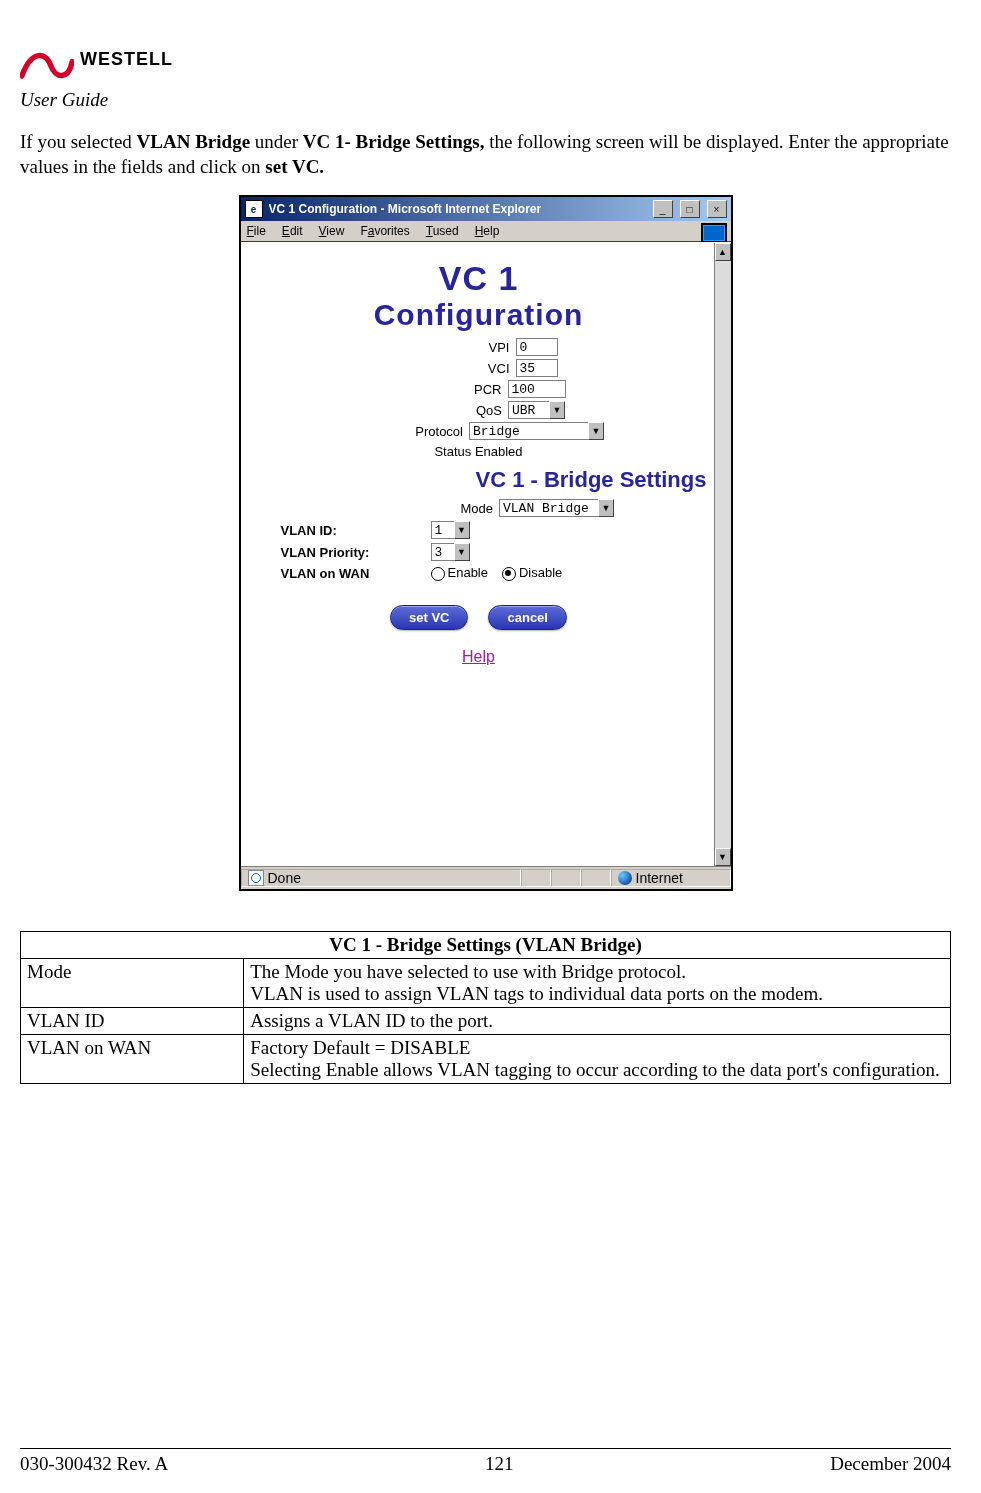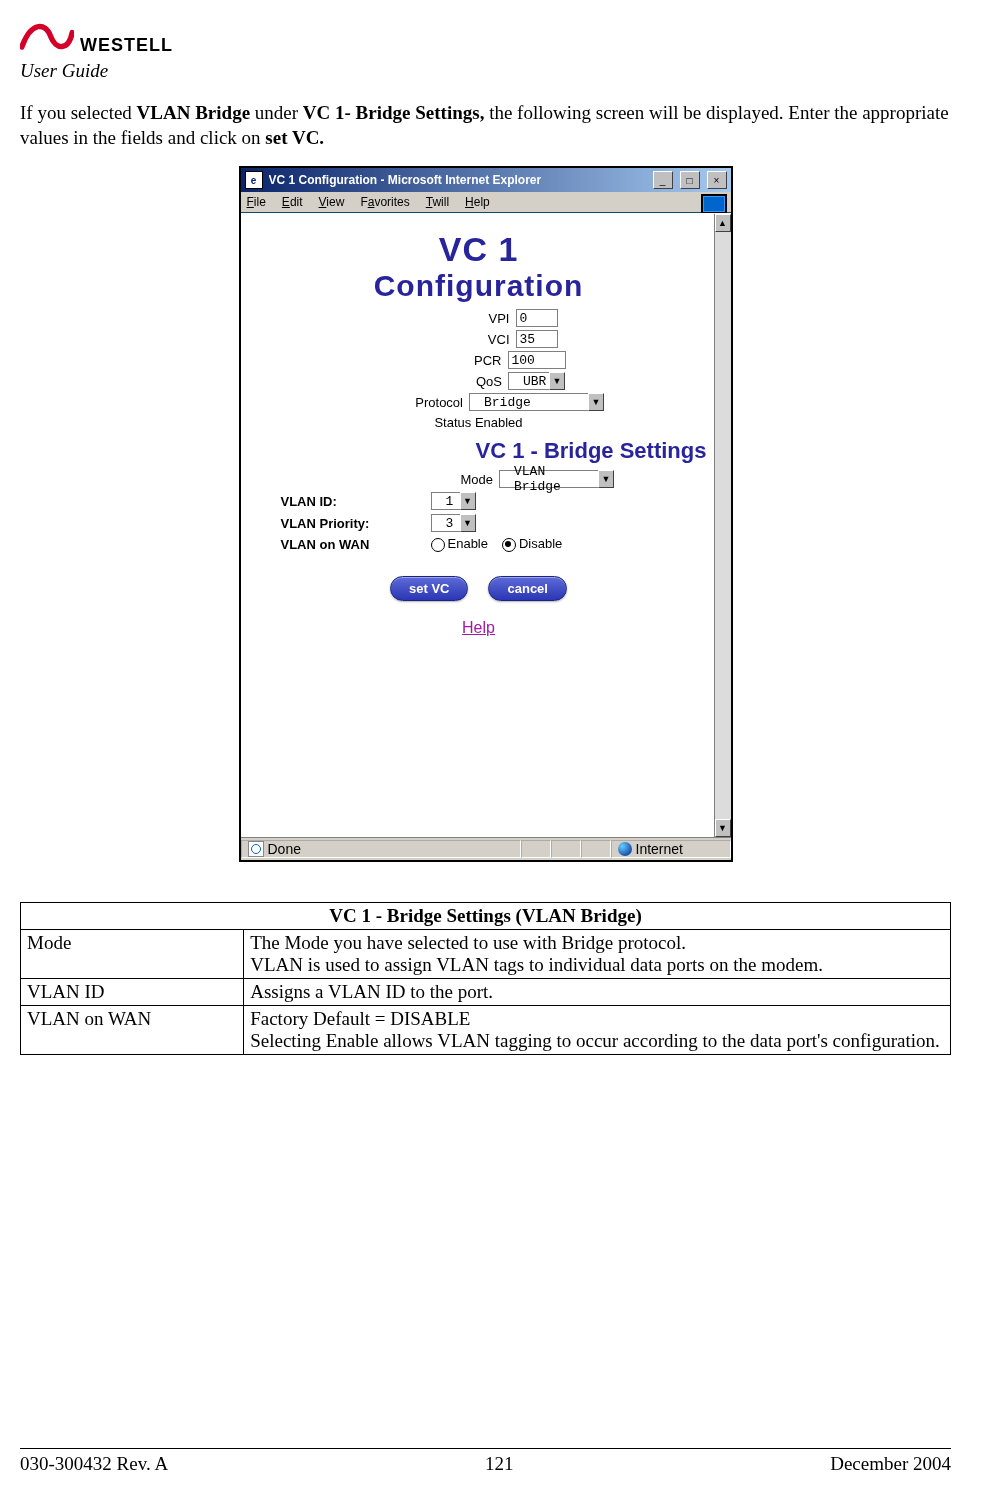--- a/index.html
+++ b/index.html
@@ -11,23 +11,24 @@
     width: 981px;
   }
   .page {
     padding: 20px 30px 10px 20px;
     box-sizing: border-box;
     height: 1493px;
     position: relative;
   }
   .header-logo {
     display: flex;
-    align-items: flex-end;
+    align-items: flex-start;
     gap: 6px;
     margin-bottom: 2px;
+    margin-top: 29px;
   }
   .swoosh {
     width: 54px;
     height: 36px;
   }
   .westell-text {
     font-family: Arial, Helvetica, sans-serif;
     font-weight: 700;
     font-size: 18px;
     letter-spacing: 1px;
@@ -158,21 +159,21 @@
     height:18px;
     padding: 1px 3px;
     font-family: "Courier New", monospace;
     font-size: 13px;
     box-sizing: border-box;
   }
   .txt-w40{width:42px;}
   .txt-w56{width:58px;}
   .sel { display:inline-flex;align-items:center;}
   .sel-box{
-    border:1px solid #7f7f7f;background:#fff;height:18px;padding:1px 14px;font-family:"Courier New",monospace;font-size:13px;box-sizing:border-box;display:inline-flex;align-items:center;
+    border:1px solid #7f7f7f;background:#fff;height:18px;padding:1px 3px;font-family:"Courier New",monospace;font-size:13px;box-sizing:border-box;display:inline-flex;align-items:center;
   }
   .sel-btn{
     width:16px;height:18px;background:#c0c0c0;border:1px solid #fff;border-right-color:#404040;border-bottom-color:#404040;display:inline-flex;align-items:center;justify-content:center;font-size:9px;box-sizing:border-box;margin-left:-1px;
   }
   .status-row{ text-align:center; font-family:Verdana,sans-serif;font-size:13px;margin:4px 0 8px;}
   .section-h{
     color:#28259c;font-family:Verdana,sans-serif;font-size:22px;font-weight:700;text-align:right;margin:2px 0 6px;
   }
   .bridge-area{
     padding-left: 30px;
@@ -253,21 +254,21 @@
         <div class="title-text">VC 1 Configuration - Microsoft Internet Explorer</div>
         <div class="win-btn">_</div>
         <div class="win-btn">□</div>
         <div class="win-btn">×</div>
       </div>
       <div class="menubar">
         <span class="menu-item"><u>F</u><span>ile</span></span>
         <span class="menu-item"><u>E</u><span>dit</span></span>
         <span class="menu-item"><u>V</u><span>iew</span></span>
         <span class="menu-item">F<u>a</u><span>vorites</span></span>
-        <span class="menu-item"><u>T</u><span>will</span></span>
+        <span class="menu-item"><u>T</u><span>used</span></span>
         <span class="menu-item"><u>H</u><span>elp</span></span>
         <div class="brand-icon">
             <div class="brand-icon-inner"></div>
           </div>
       </div>
       <div class="content-area">
         <div class="scrollbar">
           <div class="scroll-up">▲</div>
           <div class="scroll-down">▼</div>
         </div>

